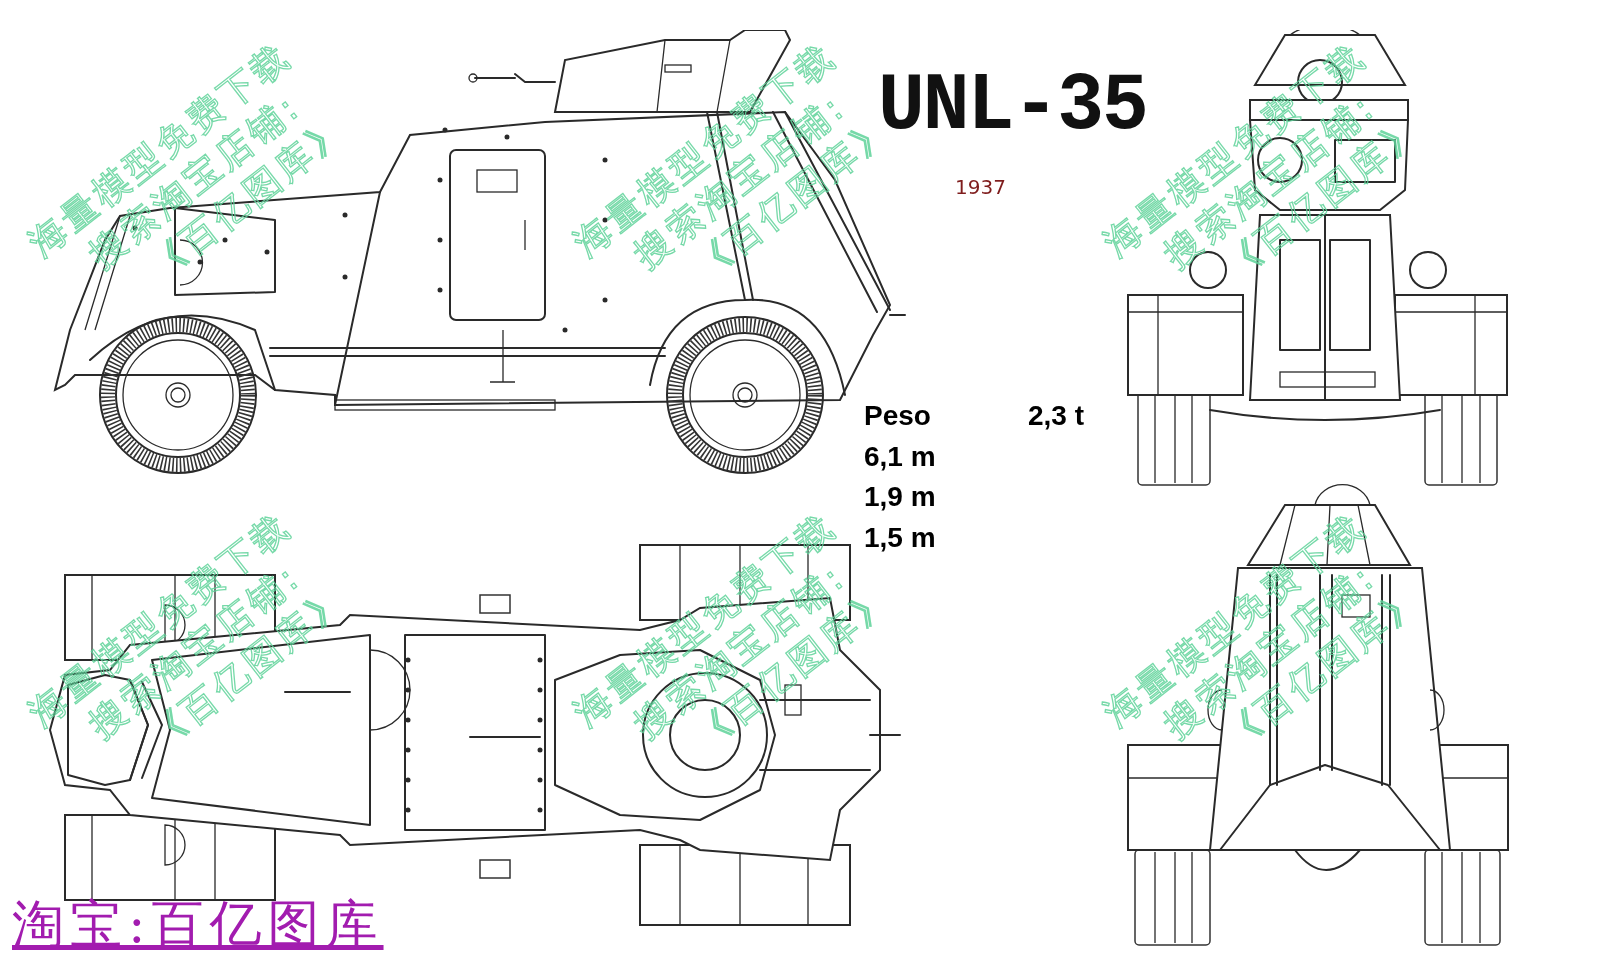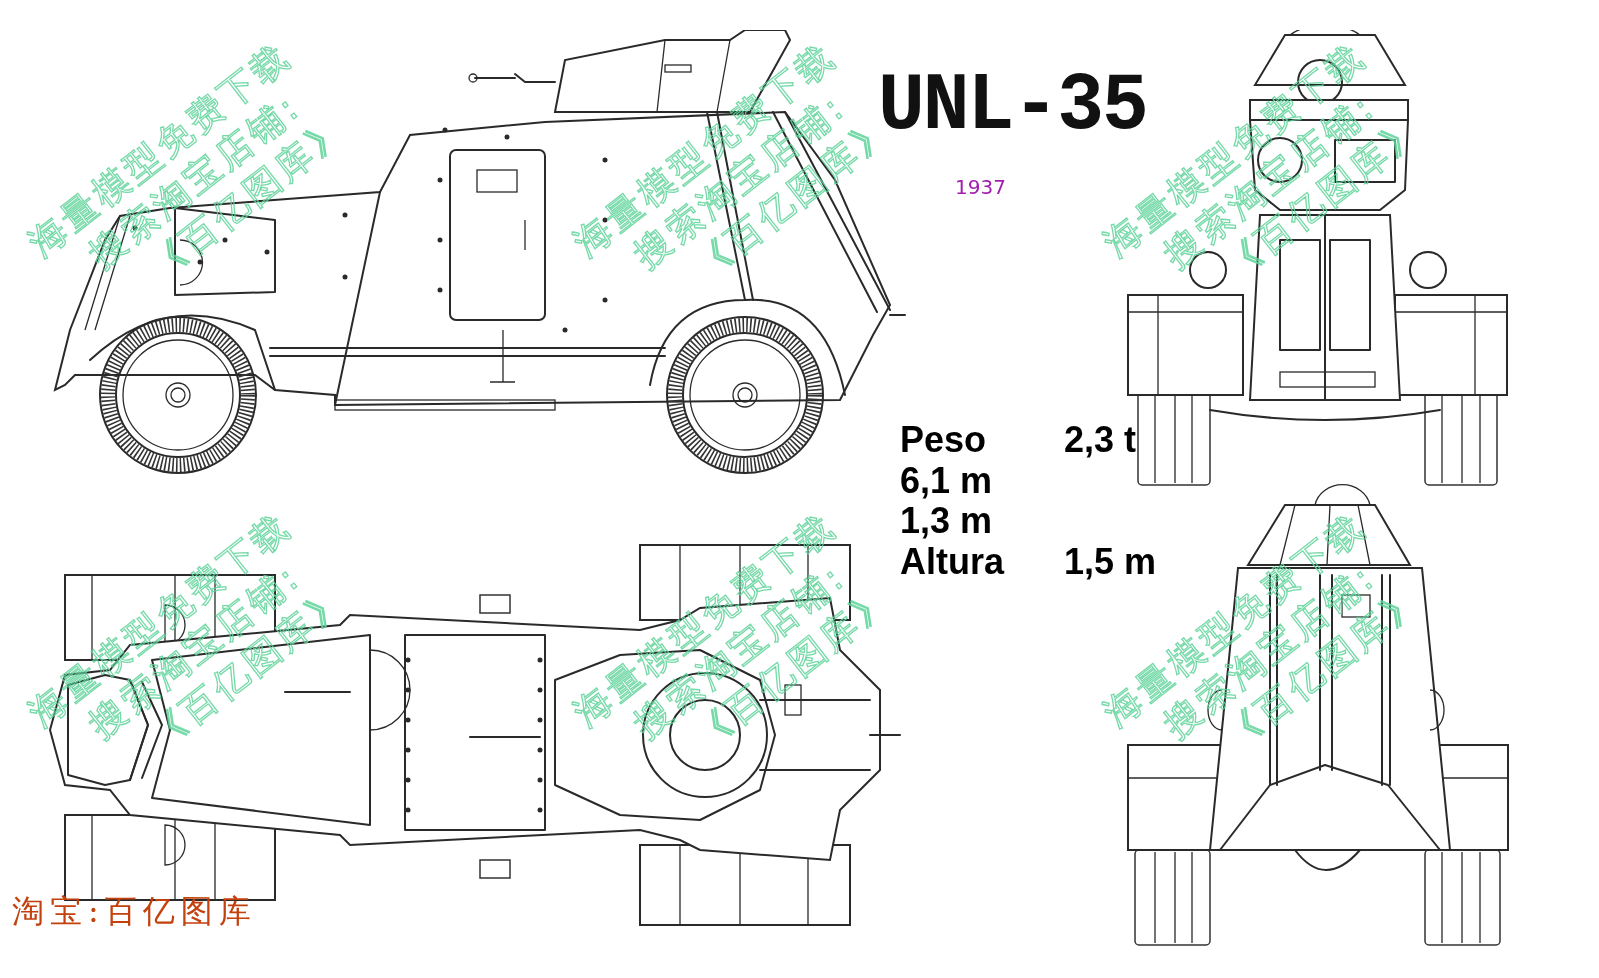--- a/index.html
+++ b/index.html
@@ -6,25 +6,25 @@
   body { width:1599px; height:978px; position:relative; overflow:hidden; font-family:"Liberation Sans", sans-serif; }
   .view { position:absolute; }
   .view svg { display:block; }
   .ln { fill:none; stroke:#2a2a2a; stroke-width:2; stroke-linejoin:round; stroke-linecap:round; }
   .lt { fill:none; stroke:#2a2a2a; stroke-width:1.3; }
   .fill { fill:#ffffff; stroke:#2a2a2a; stroke-width:2; }
   .dot { fill:#2a2a2a; }
   .tire { fill:none; stroke:#333; stroke-width:14; stroke-dasharray:1.6 2.2; }
   .tread { fill:#fff; stroke:#333; stroke-width:1.5; }
   #title { position:absolute; left:878px; top:62px; font-family:"Liberation Mono", monospace; font-weight:bold; font-size:78px; letter-spacing:-2px; color:#111; transform:scaleY(1.05); }
-  #year { position:absolute; left:955px; top:175px; font-family:"DejaVu Sans", sans-serif; font-size:20px; color:#a21caf; }
-  #specs { position:absolute; left:864px; top:420px; font-family:"Liberation Sans", sans-serif; font-weight:bold; font-size:36px; color:#000; line-height:40.5px;margin-left:36px; }
+  #year { position:absolute; left:955px; top:175px; font-family:"DejaVu Sans", sans-serif; font-size:20px; color:#7f1d1d; }
+  #specs { position:absolute; left:864px; top:396px; font-family:"Liberation Sans", sans-serif; font-weight:bold; font-size:28px; color:#000; line-height:40.5px; }
   .spec-row { display:flex; }
   .spec-label { width:164px; }
-  #credit { position:absolute; left:12px; top:890px; font-family:"DejaVu Serif", serif; font-size:32px; color:#c2410c; letter-spacing:6px; }
+  #credit { position:absolute; left:12px; top:890px; font-family:"DejaVu Serif", serif; font-size:52px; color:#a21caf; letter-spacing:6px;text-decoration:underline; }
   .wm { position:absolute; font-family:"DejaVu Sans", sans-serif; font-size:36px; color:transparent; -webkit-text-stroke:1.3px #5fd39a; transform:rotate(-38deg); transform-origin:left top; white-space:nowrap; opacity:0.85; line-height:46px; letter-spacing:4px; }
 </style>
 </head>
 <body>
 
 <div class="view" style="left:45px;top:30px;">
   <svg width="870" height="460" viewBox="0 0 870 460">
 
     <path class="fill" d="M510 82 L520 30 L620 10 L685 10 L700 0 L740 0 L745 10 L705 82 Z"></path>
     <path class="lt" d="M620 10 L612 82 M685 10 L672 82"></path>
@@ -237,21 +237,20 @@
 
 <div id="specs">
   <div class="spec-row">
     <span class="spec-label">Peso</span>
     <span>2,3 t</span>
   </div>
   <div class="spec-row">
     <span>6,1 m</span>
   </div>
   <div class="spec-row">
-    <span>1,3 m</span>
-  </div>
-  <div class="spec-row">
-    <span class="spec-label">Altura</span>
+    <span>1,9 m</span>
+  </div>
+  <div class="spec-row">
     <span>1,5 m</span>
   </div>
 </div>
 
 <div id="credit">淘宝:百亿图库</div>
 
 </body></html>

